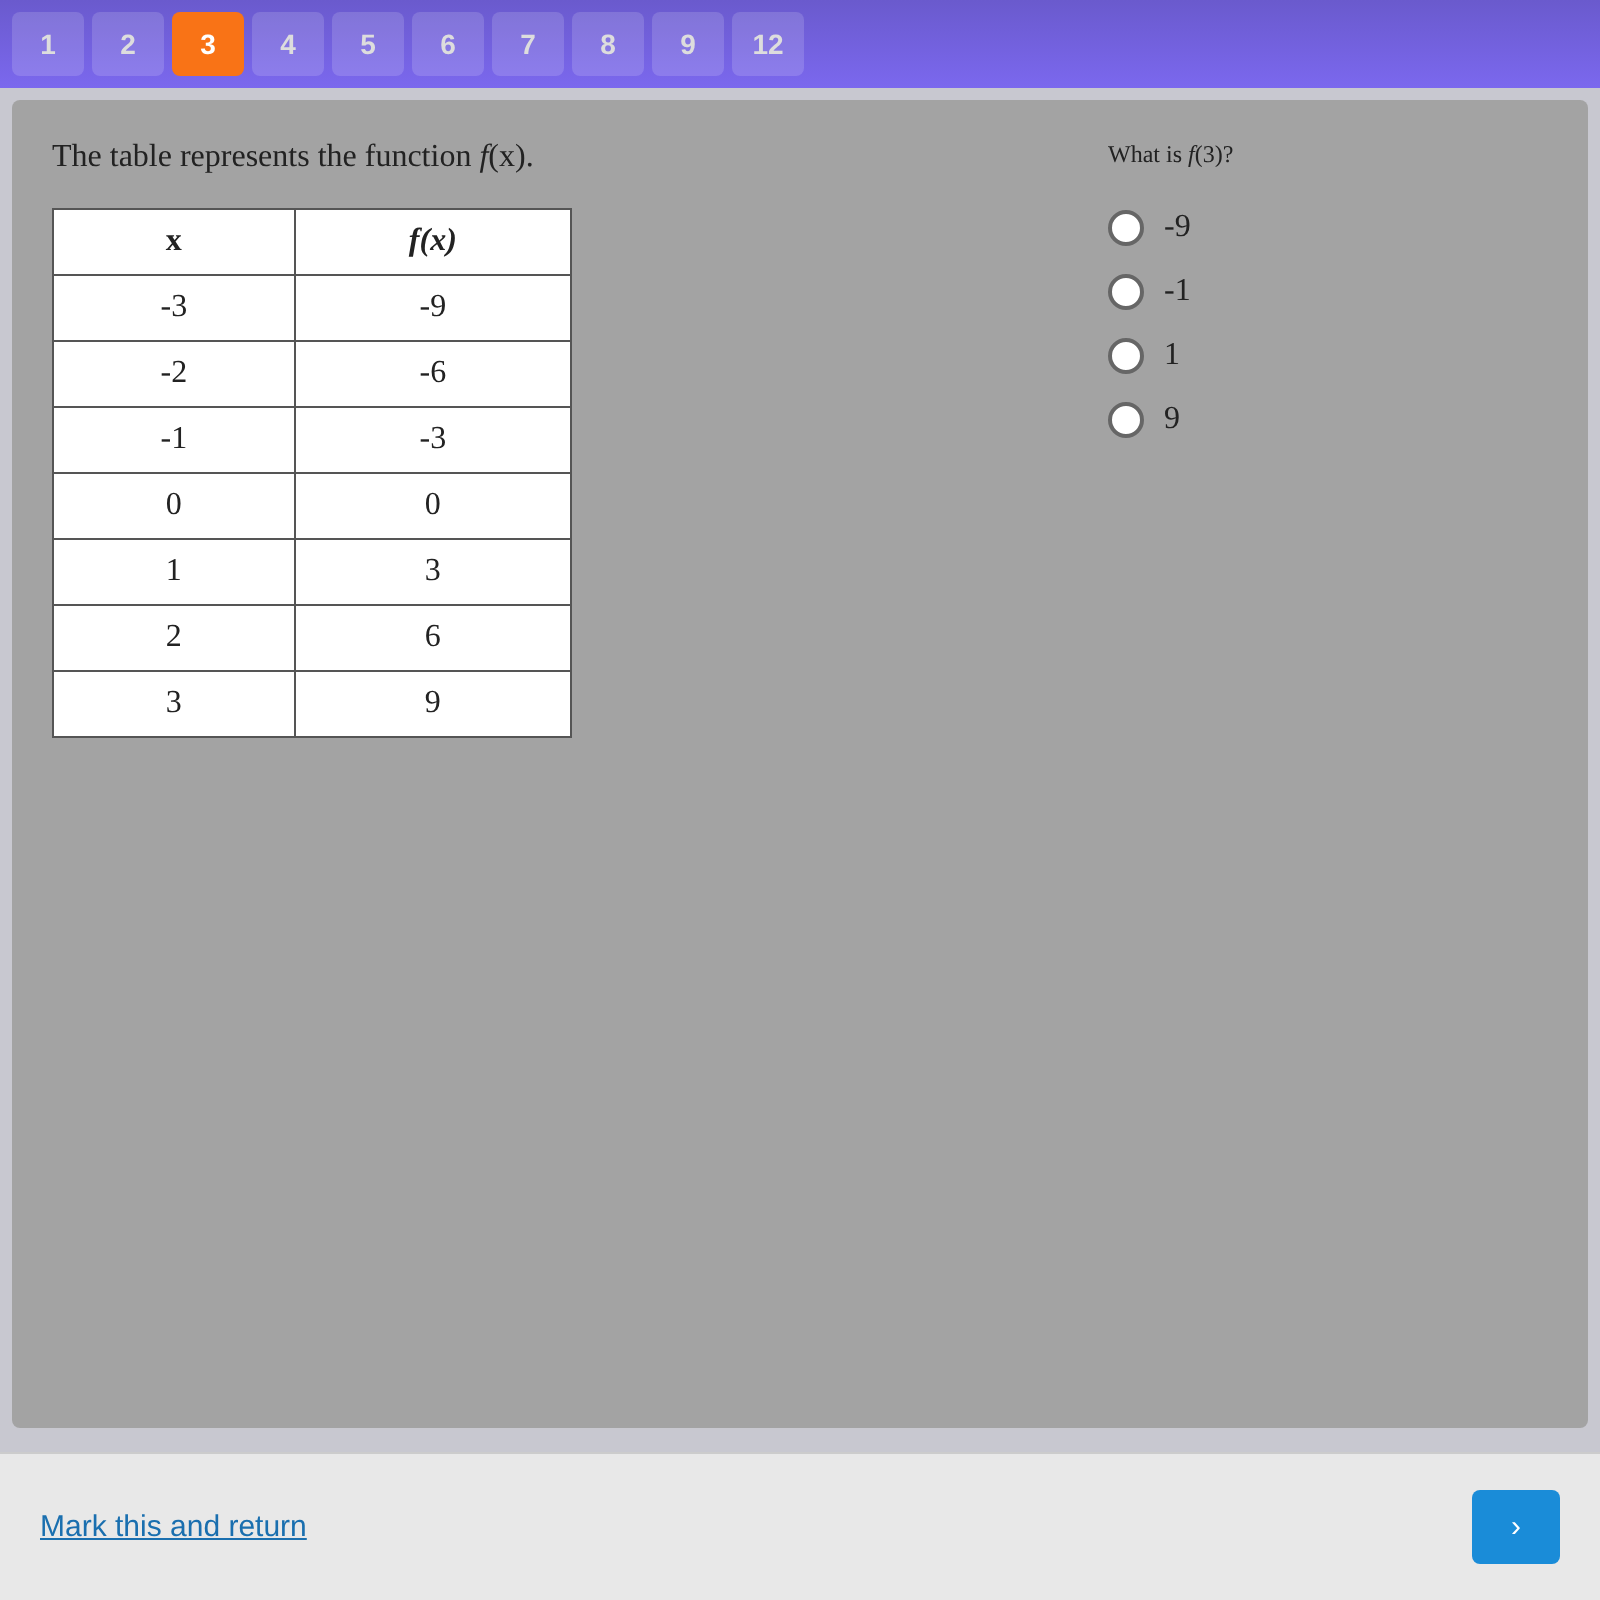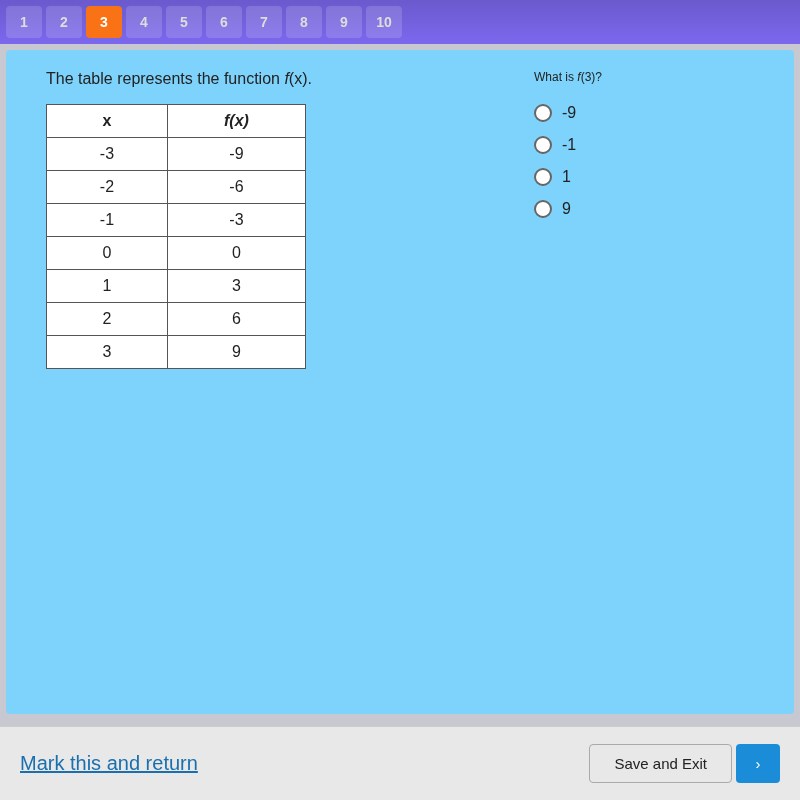--- a/index.html
+++ b/index.html
@@ -43,27 +43,28 @@
       color: #fff;
     }
 
     .nav-tab.inactive {
       background: rgba(255,255,255,0.15);
       color: #ddd;
     }
 
     
     .main-content {
-      background: #7dd3fc;
+      background: #a3a3a3;
       margin: 6px;
       border-radius: 4px;
-      padding: 20px 40px;
+      padding: 20px 20px;
       height: calc(100% - 44px - 80px - 12px);
       display: flex;
       flex-direction: column;
+      font-family: Liberation Serif, serif;
     }
 
     .question-area {
       display: flex;
       gap: 40px;
       flex: 1;
     }
 
     .left-panel {
       flex: 1;
@@ -154,21 +155,21 @@
       display: flex;
       align-items: center;
       justify-content: space-between;
       padding: 0 20px;
       border-top: 1px solid #ccc;
     }
 
     .mark-return-link {
       color: #1a6faf;
       text-decoration: underline;
-      font-size: 20px;
+      font-size: 15px;
       cursor: pointer;
       background: none;
       border: none;
     }
 
     .bottom-right-buttons {
       display: flex;
       gap: 4px;
     }
 
@@ -200,21 +201,21 @@
 <div class="top-nav">
   <button class="nav-tab inactive">1</button>
   <button class="nav-tab inactive">2</button>
   <button class="nav-tab active">3</button>
   <button class="nav-tab inactive">4</button>
   <button class="nav-tab inactive">5</button>
   <button class="nav-tab inactive">6</button>
   <button class="nav-tab inactive">7</button>
   <button class="nav-tab inactive">8</button>
   <button class="nav-tab inactive">9</button>
-  <button class="nav-tab inactive">10</button>
+  <button class="nav-tab inactive">12</button>
 </div>
 
 <div class="main-content">
   <div class="question-area">
 
     <div class="left-panel">
       <p class="problem-statement">
         The table represents the function <em>f</em>(x).
       </p>
       <table class="function-table">
@@ -277,16 +278,15 @@
         <div class="radio-circle"></div>
         <span class="radio-label">9</span>
       </div>
     </div>
   </div>
 </div>
 
 <div class="bottom-bar">
   <button class="mark-return-link">Mark this and return</button>
   <div class="bottom-right-buttons">
-    <button class="save-exit-btn">Save and Exit</button>
     <button class="next-btn">›</button>
   </div>
 </div>
 
 </body></html>

